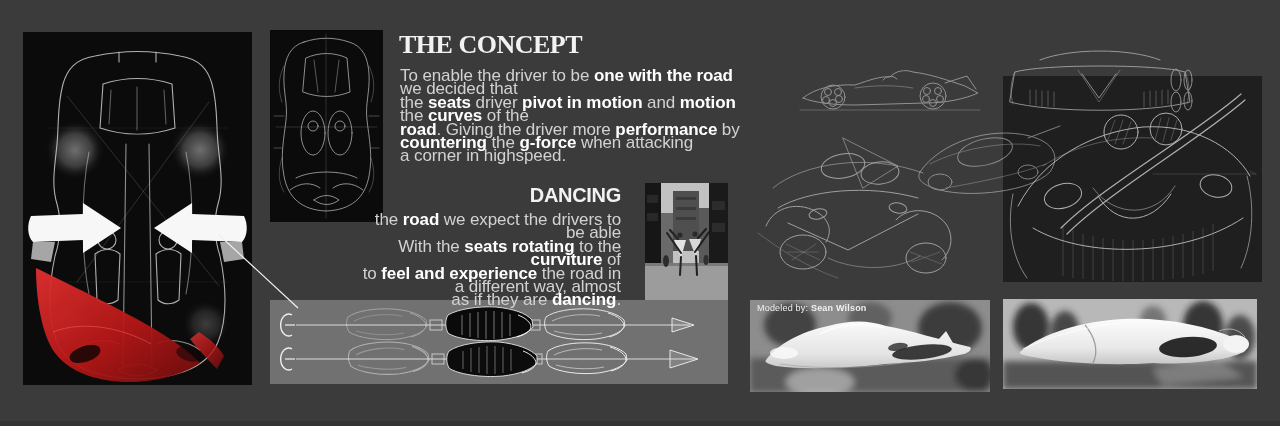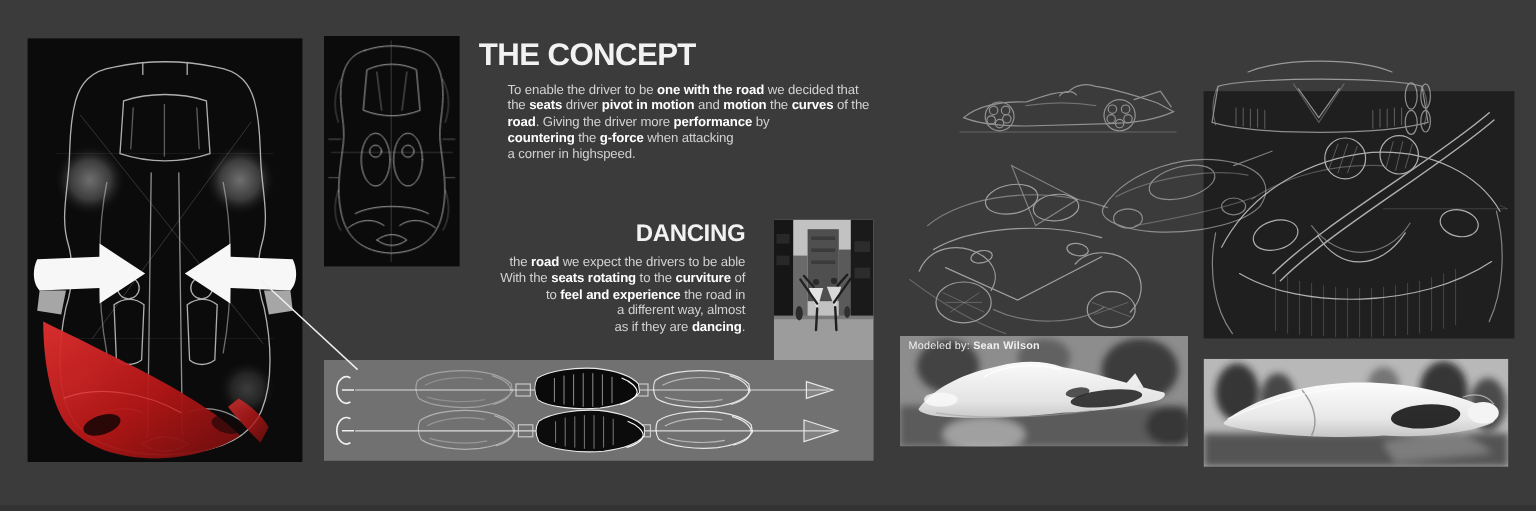--- a/index.html
+++ b/index.html
@@ -5,22 +5,22 @@
   html,body{margin:0;padding:0;background:#2a2a2a;}
   .board{position:relative;width:1280px;height:426px;background:#3b3b3b;overflow:hidden;
          font-family:"Liberation Sans",sans-serif;}
   .abs{position:absolute;}
   .panel-black{background:#0b0b0b;}
   .panel-dark{background:#1f1f1f;}
   .panel-gray{background:#717171;}
   svg{display:block;}
   
   .concept-title{left:399px;top:30px;margin:0;font-size:26px;font-weight:bold;
-                 letter-spacing:-.5px;color:#f2f2f2;z-index:5;}
-  .body-text{font-size:11px;line-height:13.4px;color:#d2d2d2;letter-spacing:-.1px;z-index:5;margin-left:23px;}
+                 letter-spacing:-.5px;color:#f2f2f2;z-index:5;font-family:Liberation Serif, serif;}
+  .body-text{font-size:17px;line-height:13.4px;color:#d2d2d2;letter-spacing:-.1px;z-index:5;}
   .body-text .b{font-weight:bold;color:#ffffff;}
   .concept-body{left:400px;top:69px;width:345px;}
   .dancing-block{left:356px;top:184px;width:265px;text-align:right;z-index:5;}
   .dancing-title{margin:0 0 6px 0;font-size:20px;font-weight:bold;letter-spacing:-.3px;color:#f2f2f2;}
   .credit{left:7px;top:3px;font-size:9px;color:#f0f0f0;letter-spacing:.2px;z-index:6;}
   .credit .b{font-weight:bold;}
   .z1{z-index:1}.z2{z-index:2}.z3{z-index:3}
 </style>
 </head>
 <body>
@@ -284,21 +284,21 @@
       <path d="M38,116 L72,132 M40,124 L70,124 M44,132 L68,116" opacity=".5" stroke-width=".7"></path>
       <ellipse cx="178" cy="130" rx="20" ry="15"></ellipse>
       <path d="M162,124 L194,136 M164,134 L192,124" opacity=".5" stroke-width=".7"></path>
       <ellipse cx="70" cy="86" rx="9" ry="5" transform="rotate(-12 70 86)"></ellipse>
       <ellipse cx="150" cy="80" rx="9" ry="5" transform="rotate(10 150 80)"></ellipse>
       <path d="M80,130 C110,144 150,142 172,128" opacity=".6"></path>
       <path d="M10,105 C30,120 60,140 90,150" opacity=".4"></path>
     </g>
   </svg>
 
-  <div class="abs z1" style="left:750px;top:280px;width:192px;height:92px;">
+  <div class="abs z1" style="left:750px;top:300px;width:192px;height:92px;">
     <svg width="240" height="92" viewBox="0 0 240 92">
       <defs>
         <filter id="bl">
             <feGaussianBlur stdDeviation="3"></feGaussianBlur>
           </filter>
         <linearGradient id="mgl" x1="0" y1="0" x2="0" y2="1">
           <stop offset="0%" stop-color="#fafafa"></stop>
           <stop offset="70%" stop-color="#e4e4e4"></stop>
           <stop offset="100%" stop-color="#c9c9c9"></stop>
         </linearGradient>

